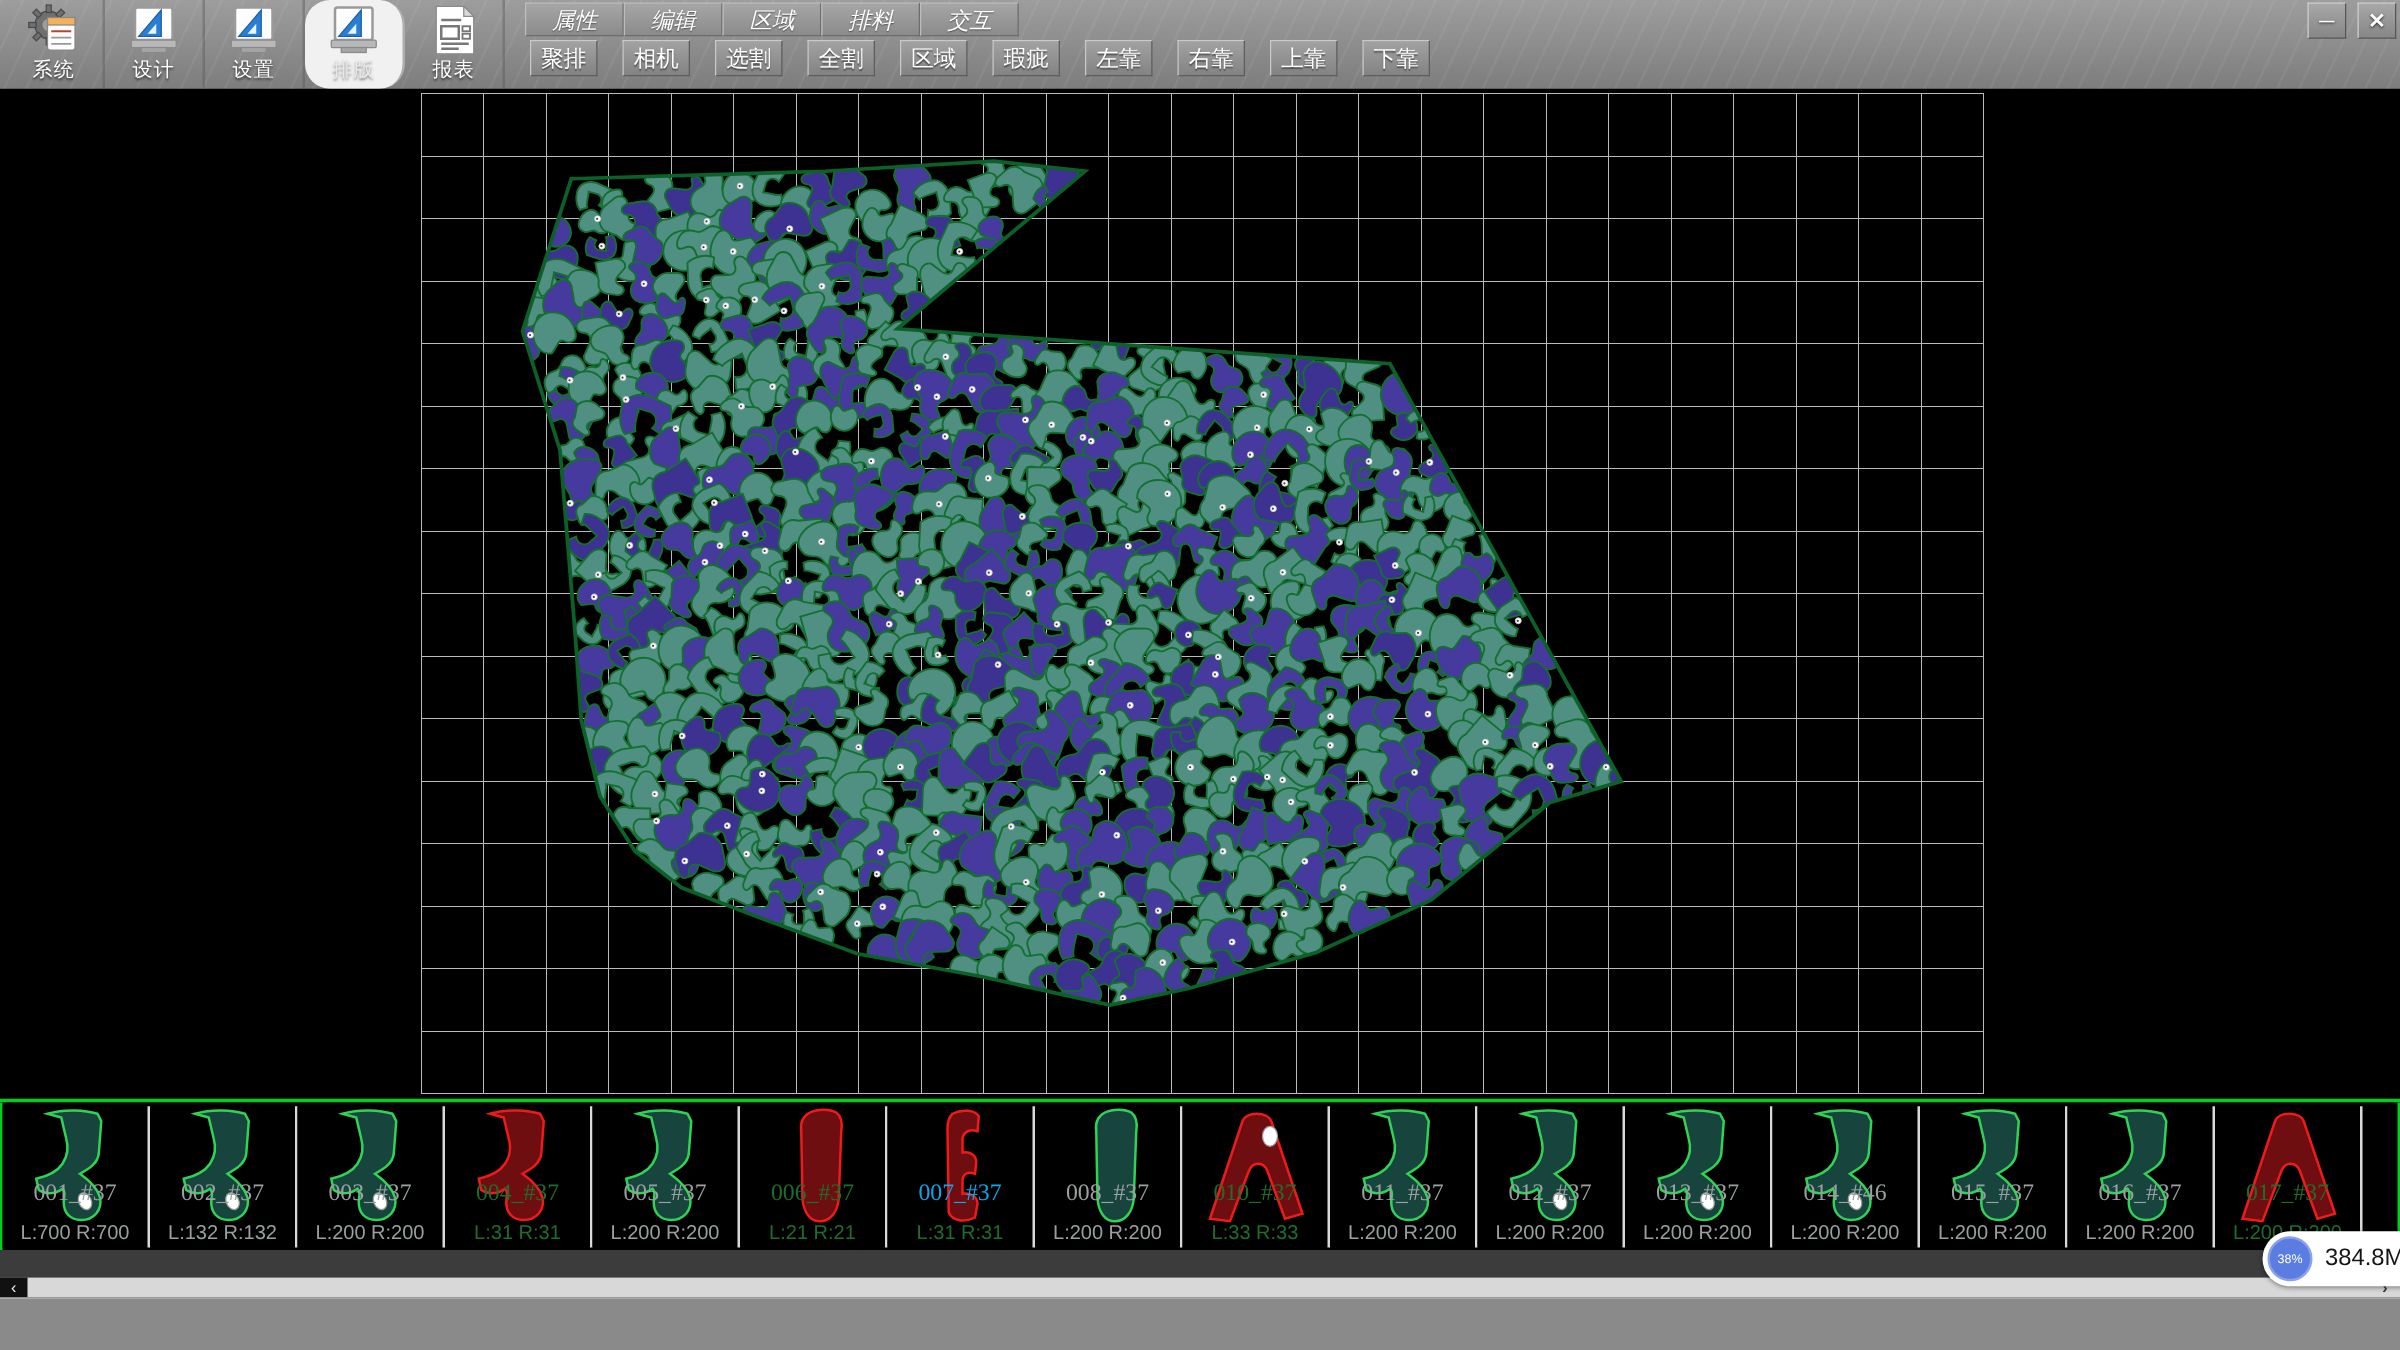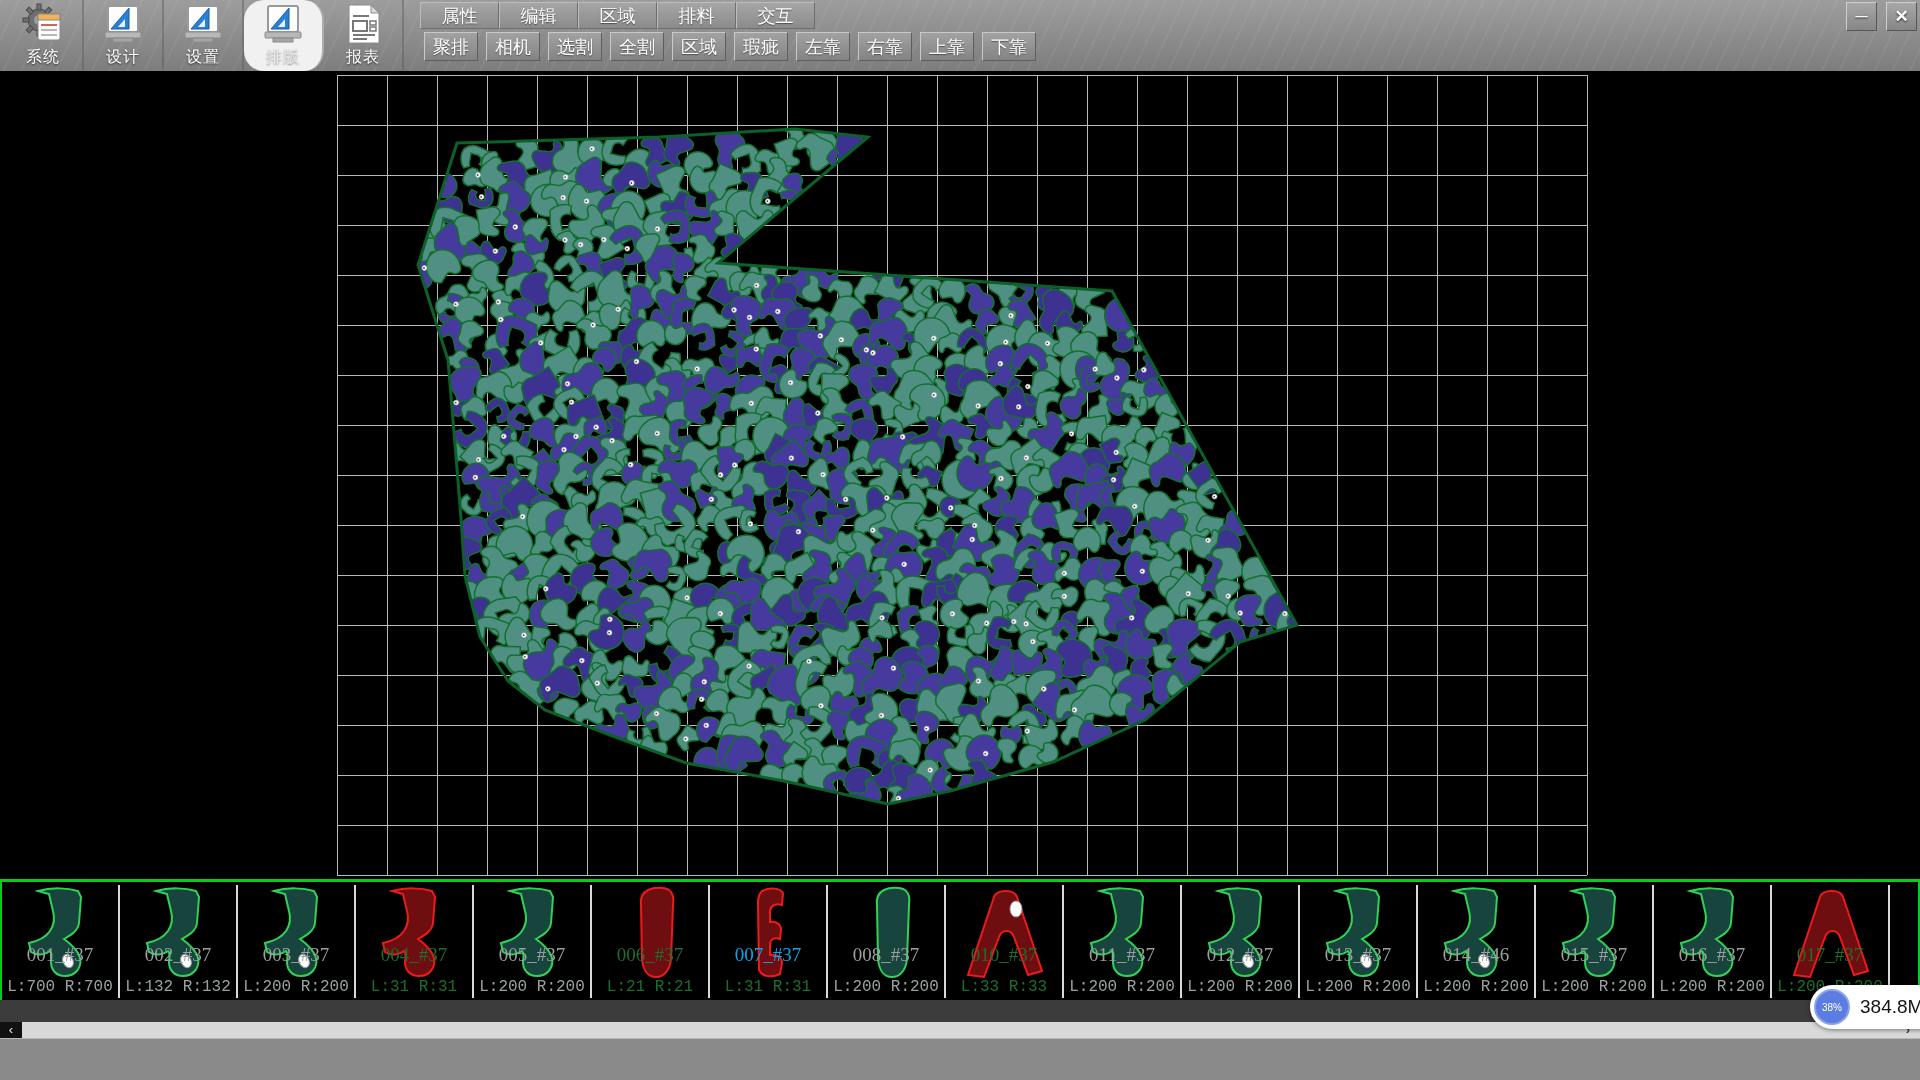--- a/index.html
+++ b/index.html
@@ -18,22 +18,22 @@
   .nav-tab.selected{background:#f1f1f1;border-radius:20px;}
   .nav-tab .ticon{margin-top:2px;width:44px;height:44px;display:block;}
   .nav-tab .tlabel{font-size:16px;color:#fff;text-shadow:0 1px 2px rgba(40,40,40,.9);
     line-height:22px;letter-spacing:1px;}
   .nav-tab.selected .tlabel{color:#e9e9e9;text-shadow:0 1px 2px rgba(120,120,120,.9);}
 
   .menu-row1{position:absolute;left:420px;top:2px;display:flex;z-index:6;}
   .menu-btn1{width:79px;height:27px;line-height:27px;text-align:center;color:#fff;
     font-size:18px;background:linear-gradient(#a6a6a6,#8b8b8b);
     border:1px solid #bdbdbd;border-right:1px solid #6d6d6d;border-bottom:1px solid #6d6d6d;
-    box-sizing:border-box;text-shadow:0 1px 1px rgba(60,60,60,.8);}
-  .menu-row2{position:absolute;left:424px;top:32px;display:flex;gap:8px;z-index:6;}
+    box-sizing:border-box;text-shadow:0 1px 1px rgba(60,60,60,.8);font-style:italic;}
+  .menu-row2{position:absolute;left:424px;top:32px;display:flex;gap:20px;z-index:6;}
   .menu-btn2{width:54px;height:29px;line-height:29px;text-align:center;color:#fff;
     font-size:18px;background:linear-gradient(#a2a2a2,#838383);
     border-top:1px solid #c9c9c9;border-left:1px solid #c9c9c9;
     border-right:1px solid #5e5e5e;border-bottom:1px solid #5e5e5e;
     box-sizing:border-box;text-shadow:0 1px 1px rgba(60,60,60,.8);}
 
   .win-btn{position:absolute;top:2px;width:31px;height:29px;z-index:7;text-align:center;
     line-height:27px;font-size:17px;font-weight:bold;color:#fff;
     background:linear-gradient(#a8a8a8,#868686);
     border-top:1px solid #cfcfcf;border-left:1px solid #cfcfcf;
@@ -46,21 +46,21 @@
     background:#00cf1d;z-index:5;}
   .strip{position:absolute;left:0;top:882px;width:1920px;height:118px;background:#000;
     z-index:5;display:flex;overflow:hidden;
     border-left:2px solid #00cf1d;border-right:2px solid #00cf1d;box-sizing:border-box;}
   .cell{position:relative;flex:0 0 116px;height:113px;margin-top:3px;background:#000;
     border-right:2px solid #d9d9d9;box-sizing:content-box;}
   .cell svg{position:absolute;left:0;top:0;}
   .cell-id{position:absolute;left:0;top:44px;width:100%;text-align:center;
     font-family:"Liberation Serif","DejaVu Serif",serif;font-size:19px;z-index:2;margin-top:15px;}
   .cell-lr{position:absolute;left:0;bottom:2px;width:100%;text-align:center;
-    font-family:Liberation Mono, monospace;font-size:16px;z-index:2;}
+    font-family:Liberation Sans, sans-serif;font-size:16px;z-index:2;}
 
   .strip-gap{position:absolute;left:0;top:1000px;width:1920px;height:22px;
     background:#3c3c3c;z-index:5;}
 
   
   .hscroll{position:absolute;left:0;top:1022px;width:1920px;height:16px;background:#d8d8d8;
     z-index:6;}
   .hscroll .sb-left{position:absolute;left:0;top:0;width:22px;height:16px;background:#111;
     color:#efefef;font-size:13px;line-height:15px;text-align:center;}
   .hscroll .sb-right{position:absolute;right:2px;top:0;width:20px;height:16px;

